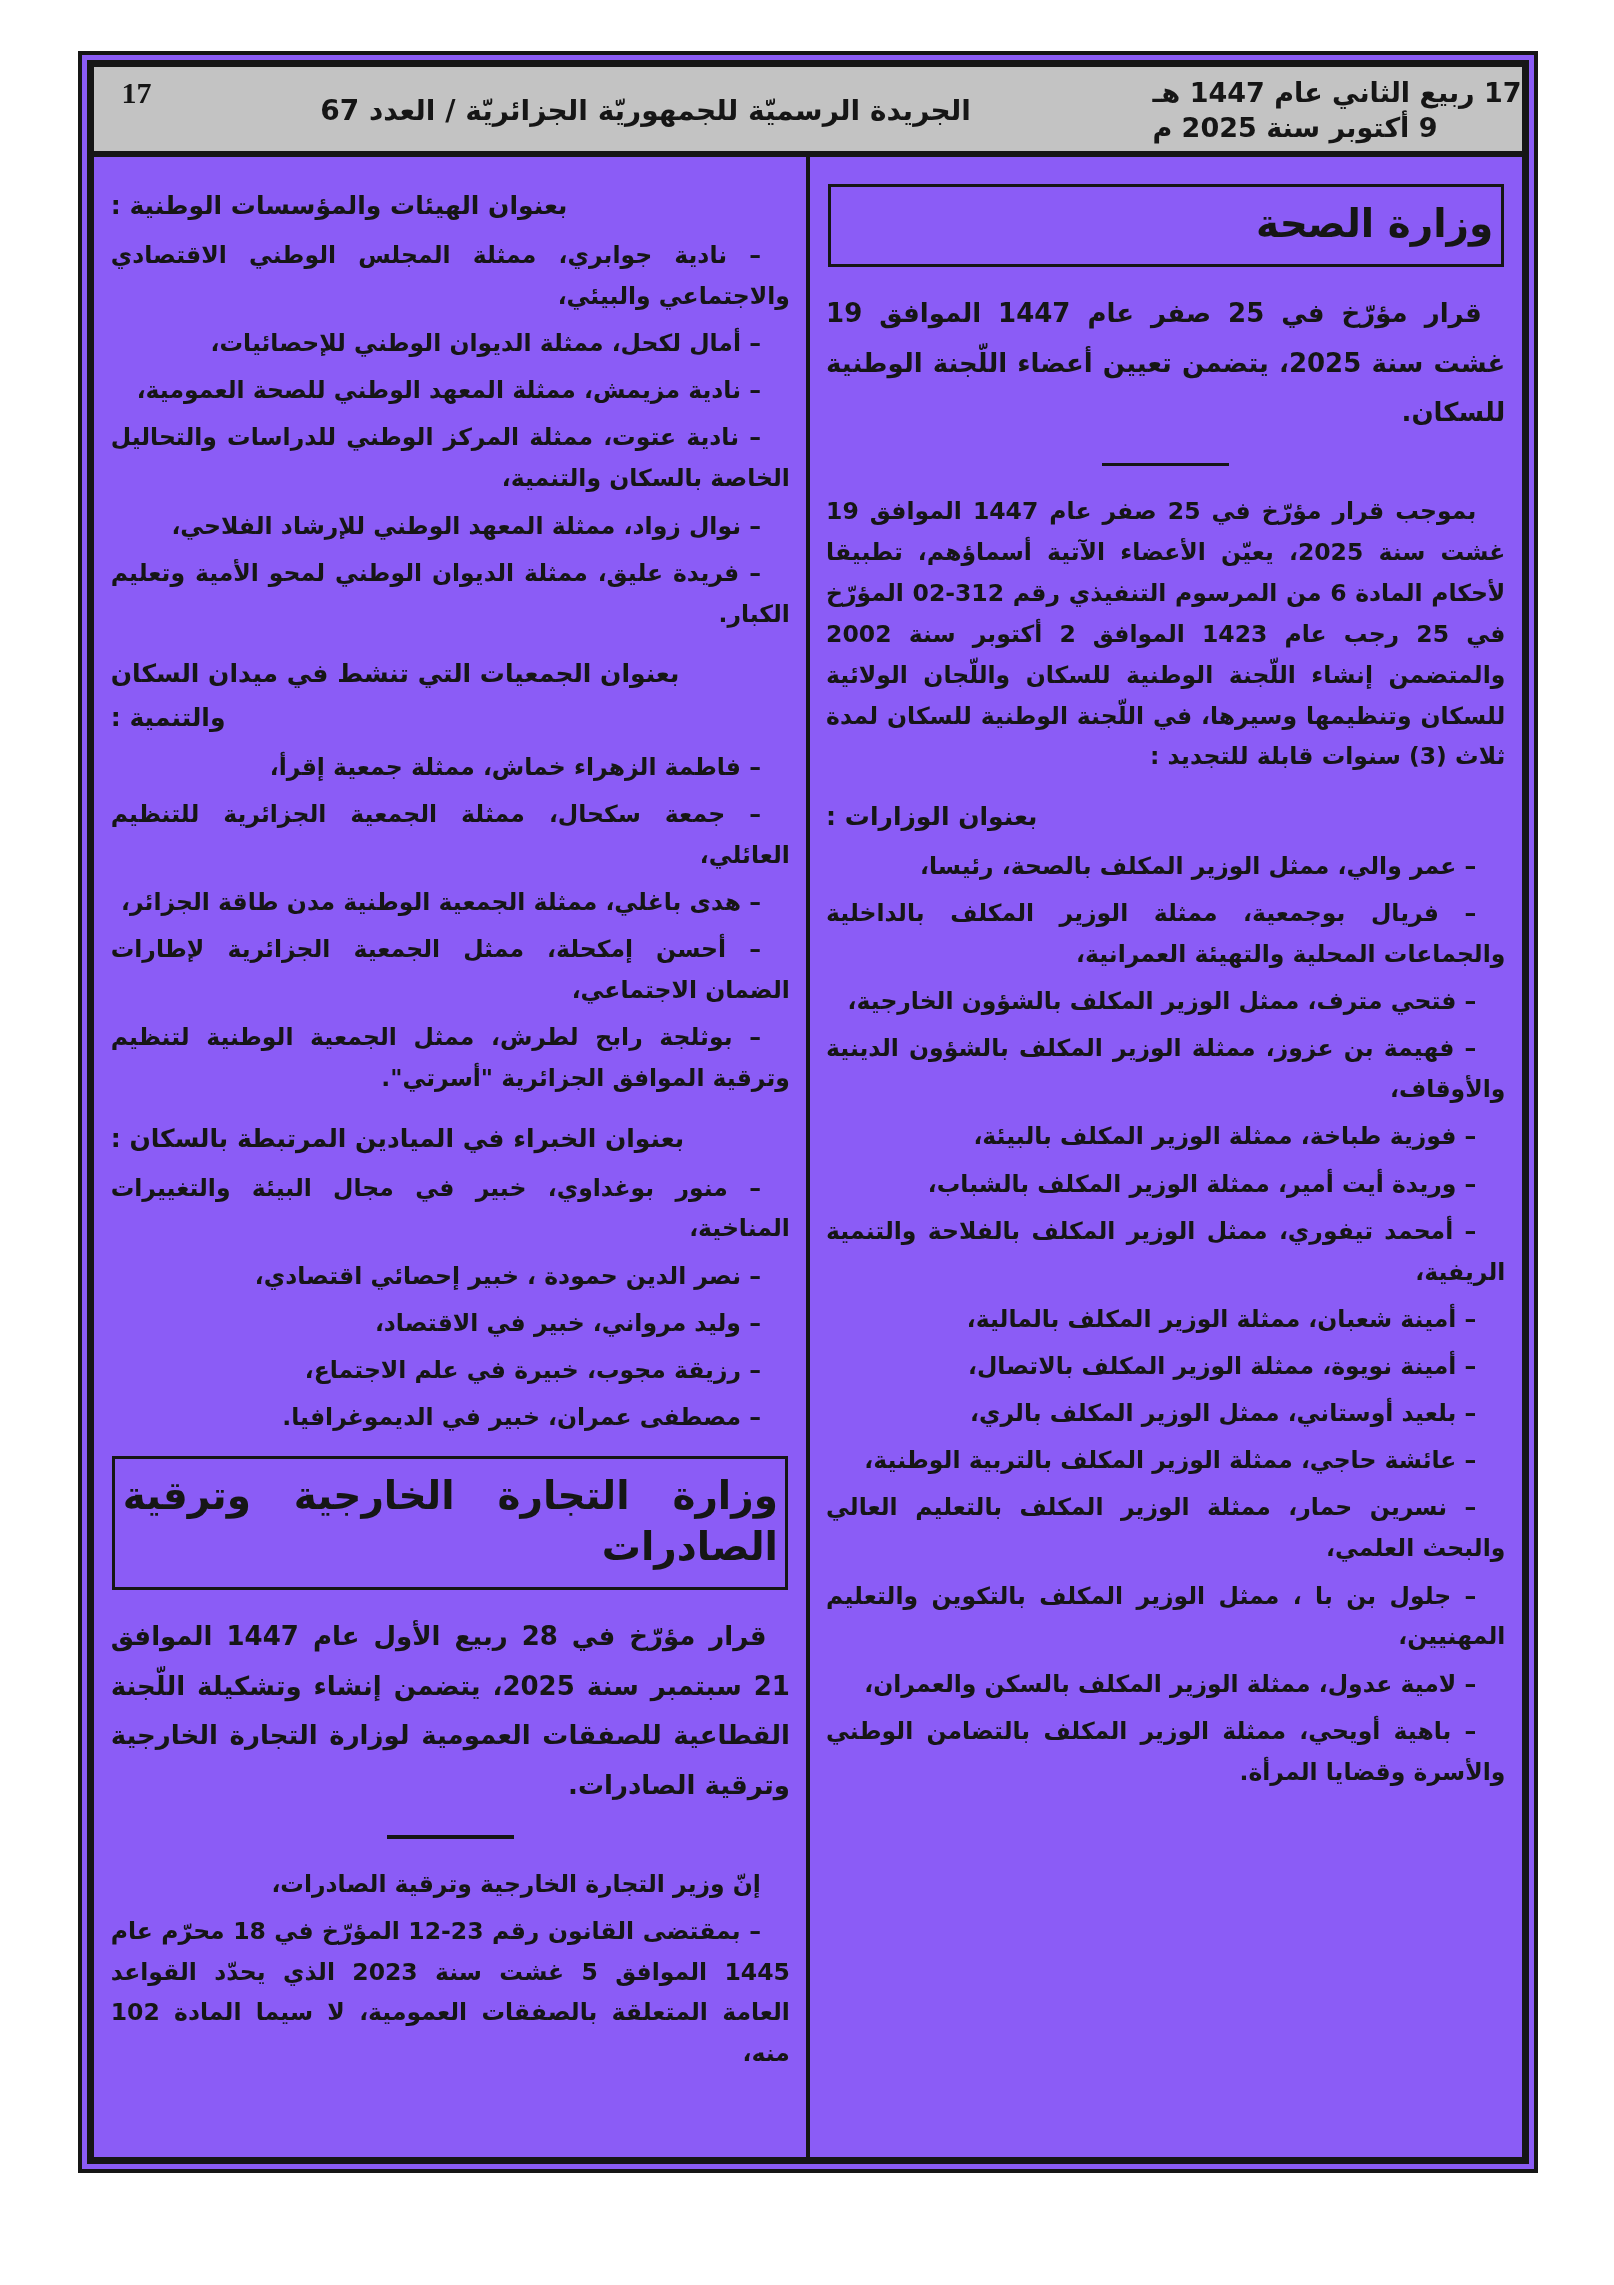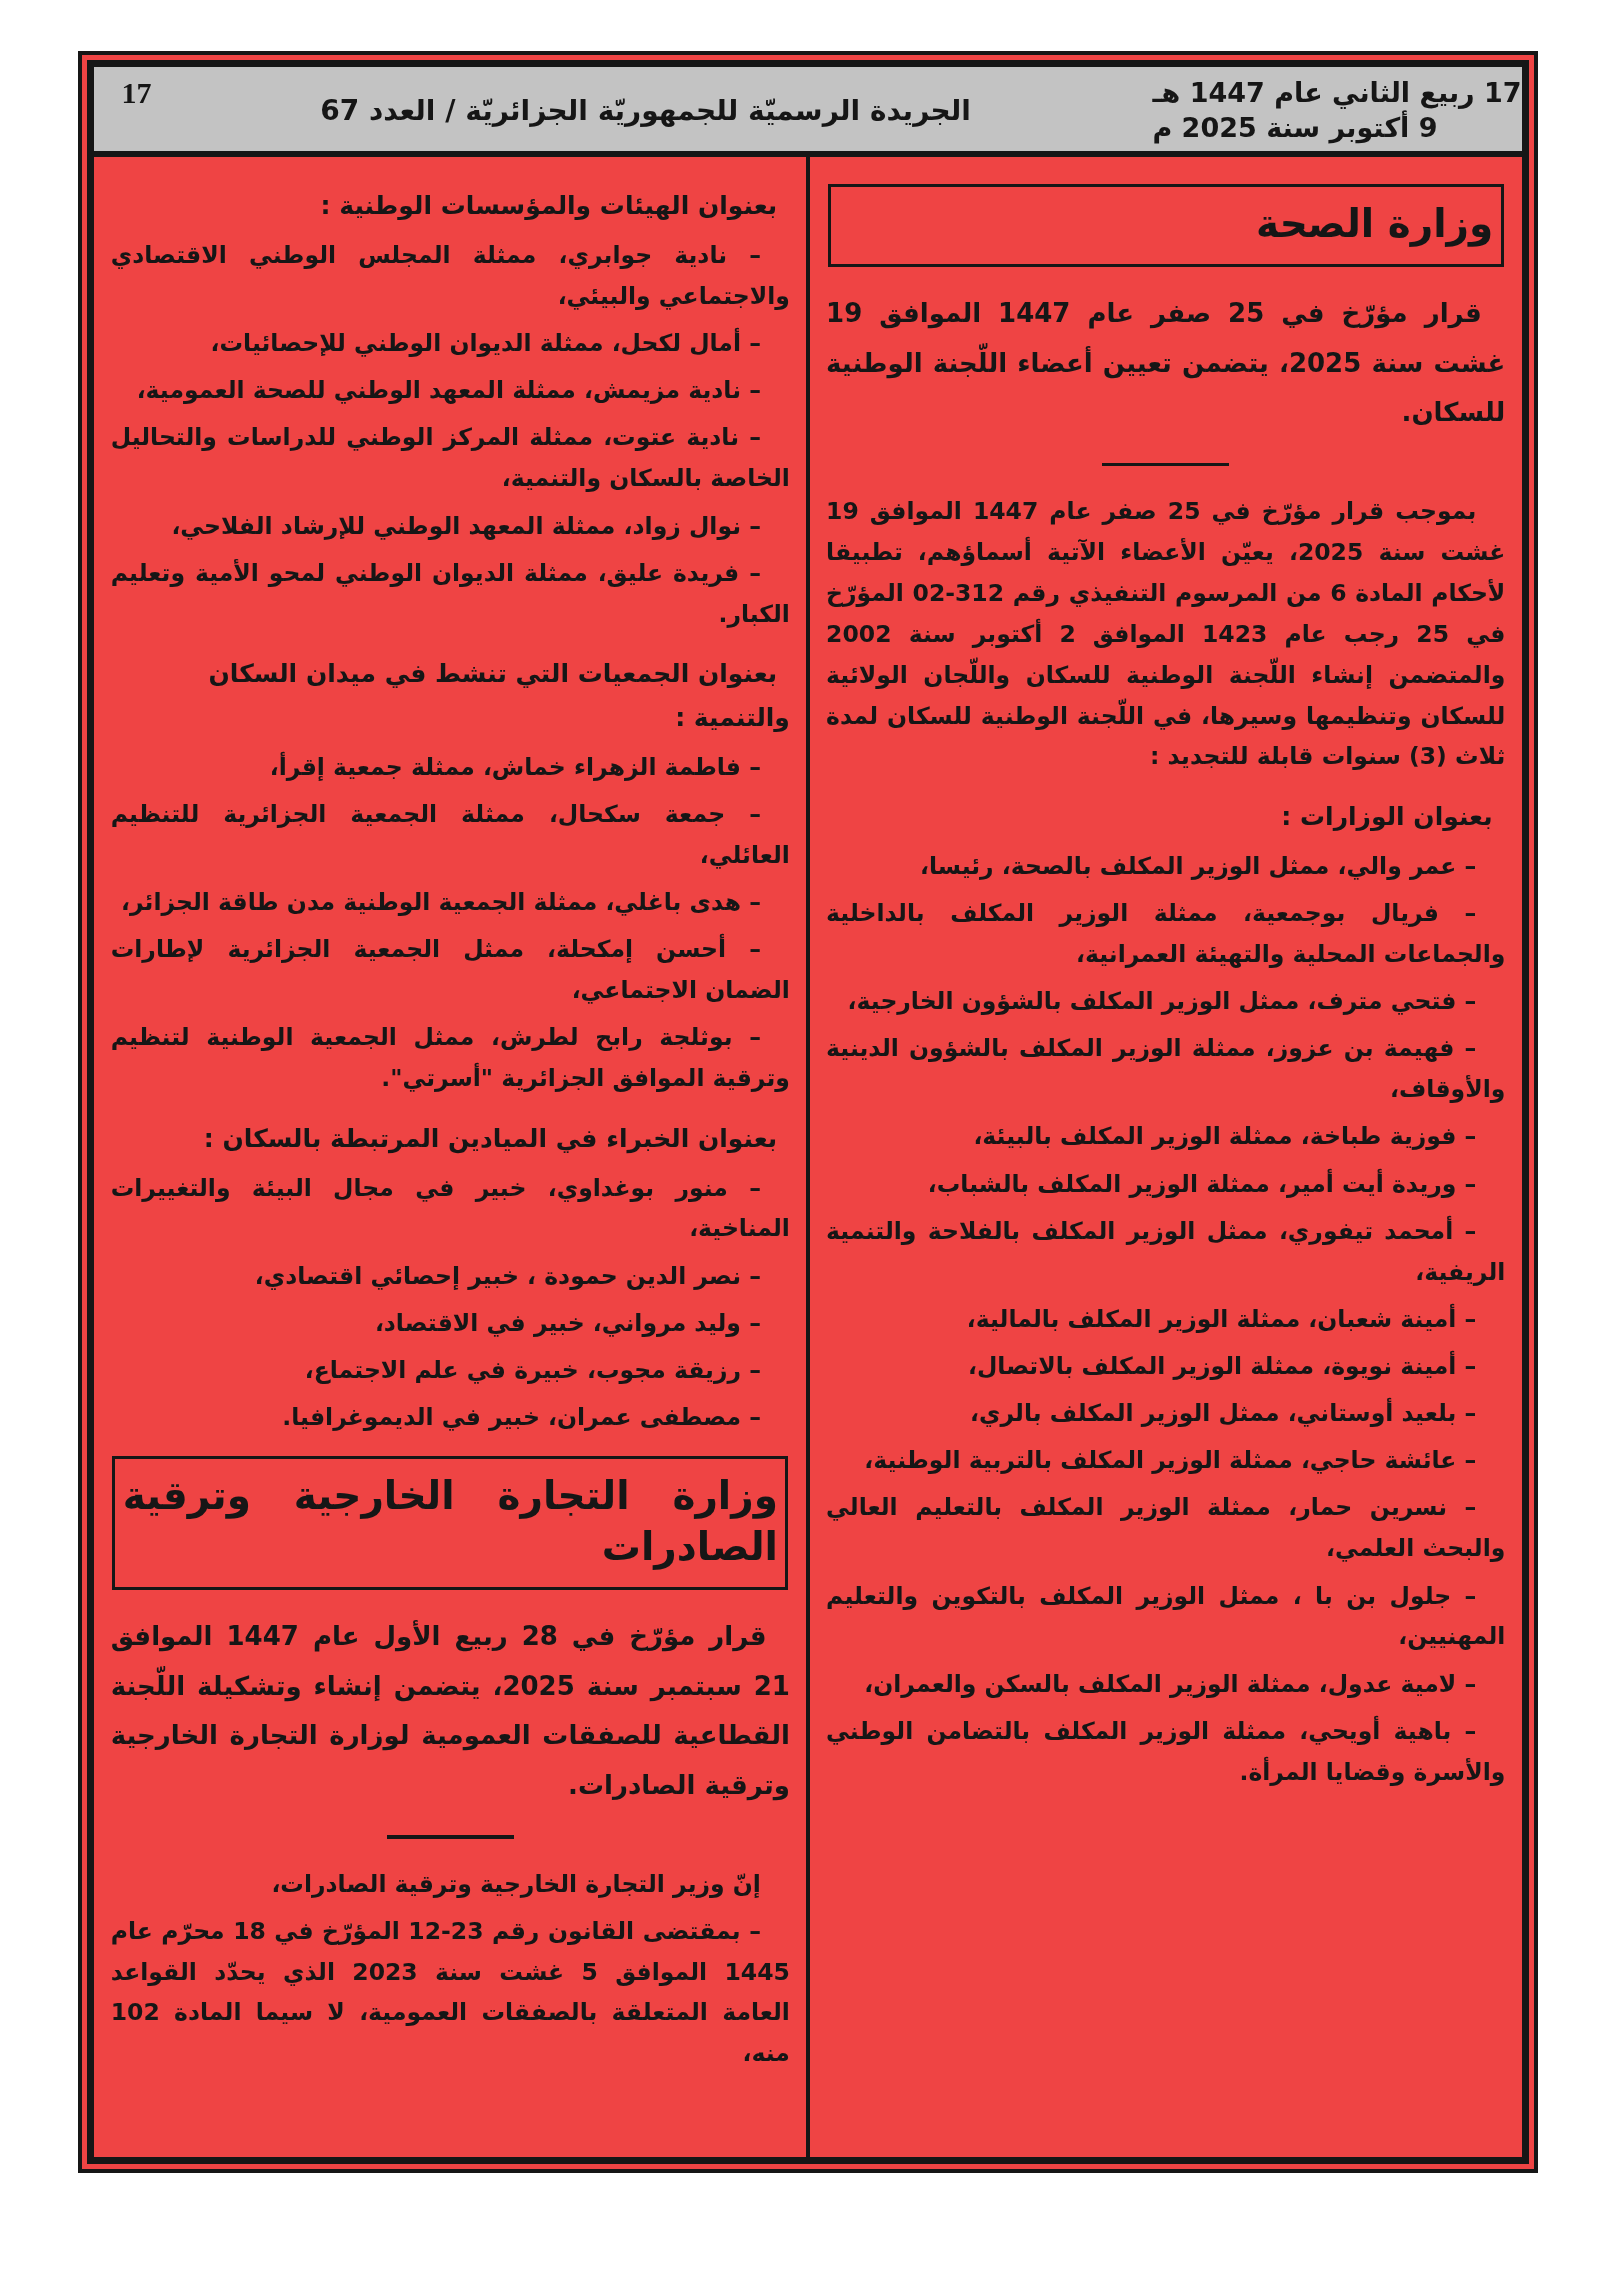--- a/index.html
+++ b/index.html
@@ -11,21 +11,21 @@
     overflow: hidden;
     font-family: "DejaVu Sans", sans-serif;
     color: #161616;
   }
   .frame-outer {
     position: absolute;
     left: 78px; top: 51px;
     width: 1460px; height: 2122px;
     border: 4.5px solid #161616;
     padding: 5.4px;
-    background: #ef4444;
+    background: #8b5cf6;
   }
   .frame-inner {
     width: 100%; height: 100%;
     border: 7.2px solid #161616;
     display: flex; flex-direction: column;
     overflow: hidden;
   }
   .header-bar {
     flex: none;
     height: 90px;
@@ -92,21 +92,21 @@
     margin: 3.6px 0 9px;
   }
   .rule {
     width: 127px; height: 3.6px;
     background: #161616;
     margin: 25px auto;
   }
   .para { text-indent: 29px; margin: 6px 0; }
   .heading {
     font-size: 25px;
-    text-align: right;
+    text-align: left;
     text-indent: 12.7px;
     margin: 18px 0 7.2px;
   }
   .item { text-indent: 29px; margin: 6.3px 0; }
 </style>
 </head>
 <body>
 
 <div class="frame-outer">
   <div class="frame-inner">

